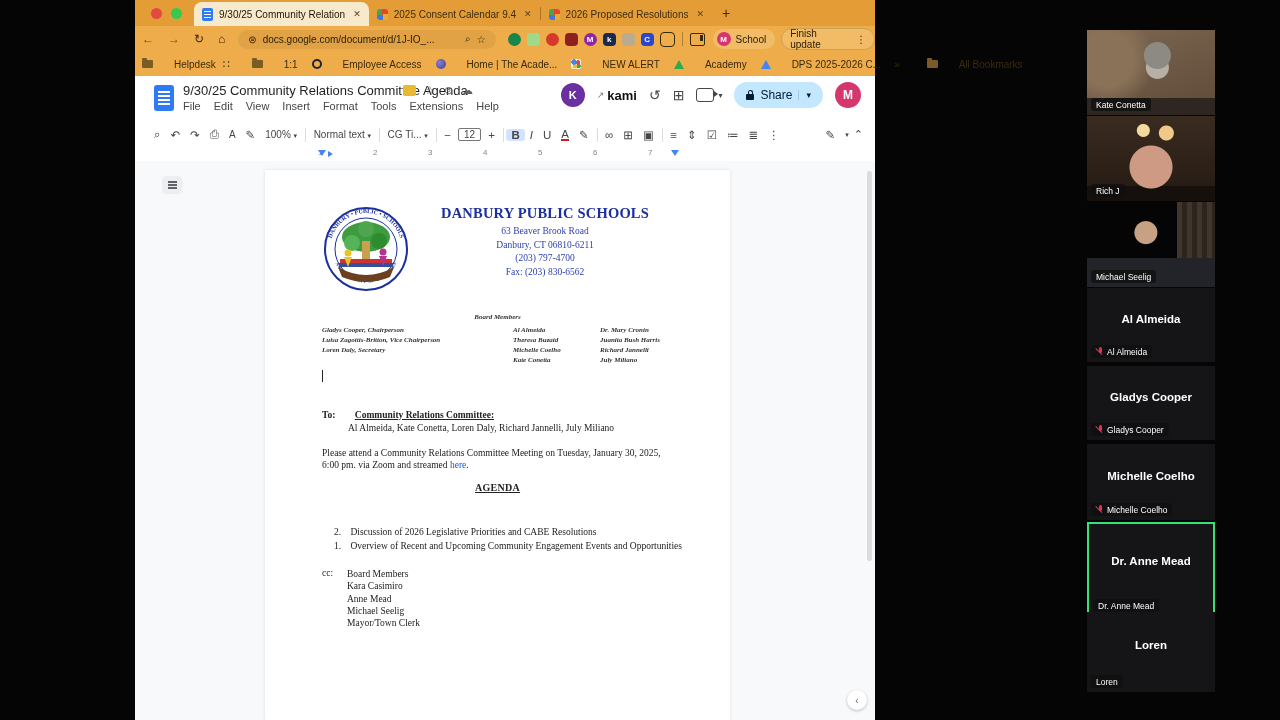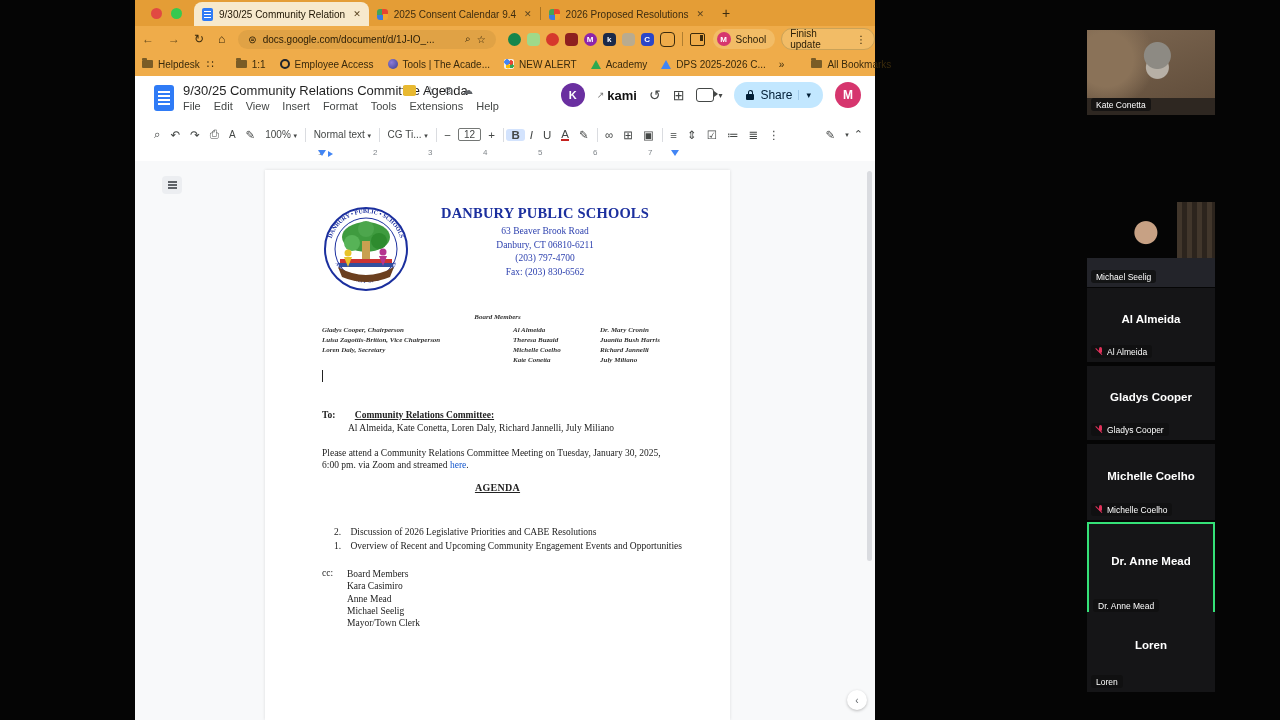--- a/index.html
+++ b/index.html
@@ -45,21 +45,21 @@
   .chip{display:flex;align-items:center;gap:5px;background:#f2bc66;border-radius:11px;height:20px;
         padding:0 9px 0 4px;font-size:10px;color:#2d2008;margin-left:8px;}
   .chip .mav{width:14px;height:14px;border-radius:50%;background:#d6366e;color:#fff;font-size:8px;
         font-weight:bold;display:flex;align-items:center;justify-content:center;}
   .finish{display:flex;align-items:center;gap:6px;background:#f2bc66;border:1px solid #caa257;
         border-radius:11px;height:20px;padding:0 8px;font-size:10px;color:#2d2008;margin-left:6px;}
 
   
   .bmrow{left:0;top:52px;width:740px;height:24px;background:#efac4a;display:flex;align-items:center;
          font-size:10px;color:#3a2a0c;}
-  .bm{display:flex;align-items:center;gap:5px;padding:0 7px;white-space:nowrap;}
+  .bm{display:flex;align-items:center;gap:21px;padding:0 7px;white-space:nowrap;}
   .folder{width:11px;height:8px;background:#7a5c26;border-radius:1px;position:relative;}
   .folder::before{content:"";position:absolute;left:0;top:-2px;width:5px;height:2px;background:#7a5c26;border-radius:1px 1px 0 0;}
   .dotgrid{font-size:11px;letter-spacing:1px;color:#3a2a0c;}
   .bm .ring{width:10px;height:10px;border-radius:50%;border:2.5px solid #20242c;box-sizing:border-box;}
   .bm .globe{width:10px;height:10px;border-radius:50%;background:radial-gradient(circle at 35% 35%,#8d7bd6,#3b3f8f);}
   .bm .alert{width:10px;height:10px;border-radius:2px;background:
        radial-gradient(circle at 30% 30%,#4285f4 0 2.5px,transparent 3px),
        radial-gradient(circle at 70% 35%,#ea4335 0 2px,transparent 2.5px),
        radial-gradient(circle at 40% 72%,#fbbc05 0 2px,transparent 2.5px),
        radial-gradient(circle at 75% 70%,#34a853 0 2px,transparent 2.5px),#f7efdf;}
@@ -254,21 +254,21 @@
       <div class="bm">
         <span class="folder"></span>
         <span>1:1</span>
       </div>
       <div class="bm">
         <span class="ring"></span>
         <span>Employee Access</span>
       </div>
       <div class="bm">
         <span class="globe"></span>
-        <span>Tools | The Acade...</span>
+        <span>Home | The Acade...</span>
       </div>
       <div class="bm">
         <span class="alert"></span>
         <span>NEW ALERT</span>
       </div>
       <div class="bm">
         <span class="tri"></span>
         <span>Academy</span>
       </div>
       <div class="bm">
@@ -476,20 +476,25 @@
     </div>
   </div>
 
   <div id="vpanel" class="abs">
 
     <div class="tile video vt-kate" style="top:30px;">
       <span class="label">
         <span>Kate Conetta</span>
       </span>
     </div>
+    <div class="tile video vt-rich" style="top:116px;">
+      <span class="label">
+        <span>Rich J</span>
+      </span>
+    </div>
     <div class="tile video vt-michael" style="top:202px;">
       <span class="label">
         <span>Michael Seelig</span>
       </span>
     </div>
 
     <div class="tile" style="top:288px;height:74px;">
       <span class="cname">Al Almeida</span>
       <span class="label">
         <span class="micoff"></span>

